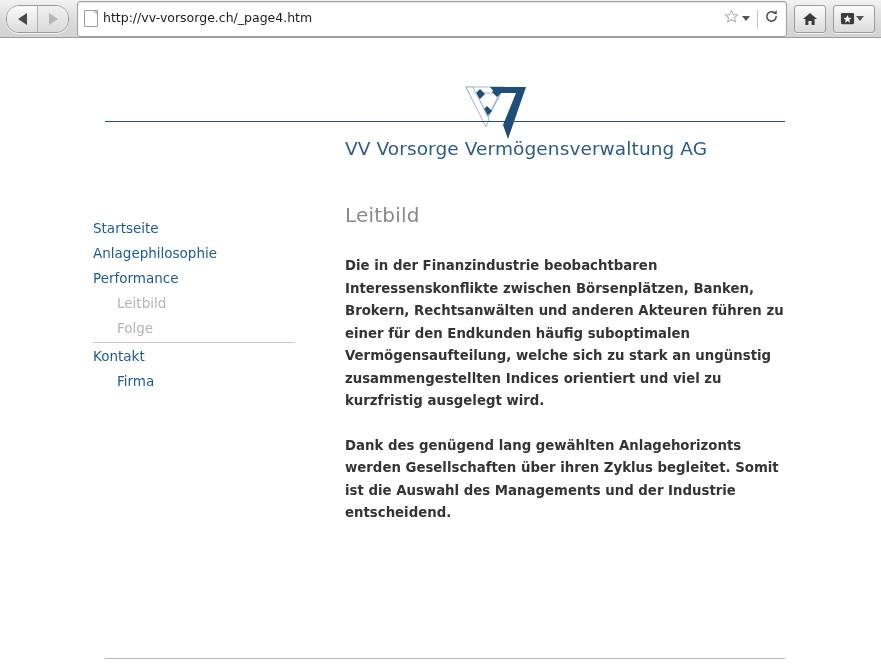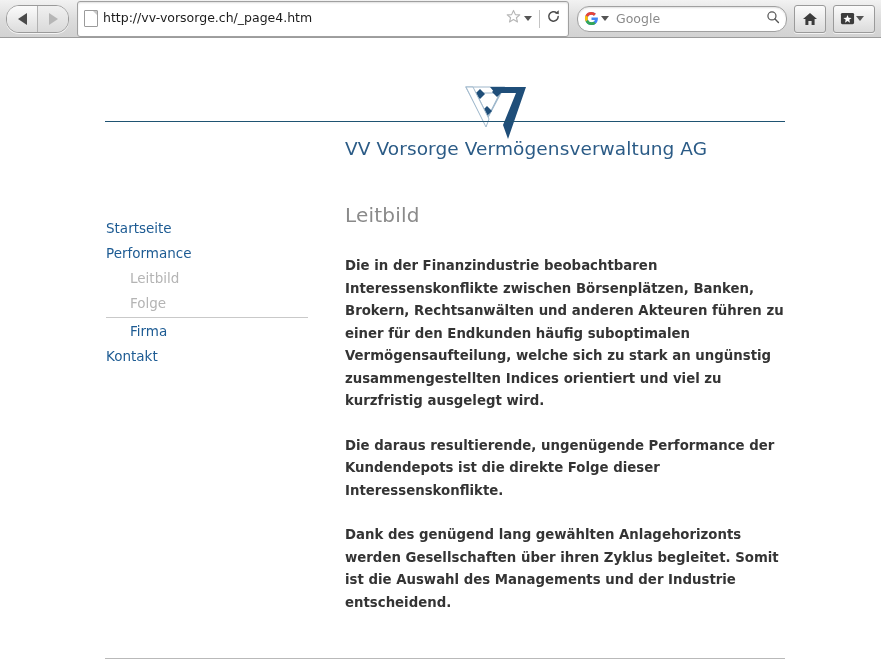--- a/index.html
+++ b/index.html
@@ -185,21 +185,21 @@
     top: 100px;
     font-size: 18.5px;
     color: #2b5b86;
     letter-spacing: .1px;
     white-space: nowrap;
   }
 
   
   .sidebar {
     position: absolute;
-    left: 106px;
+    left: 93px;
     top: 178px;
     width: 202px;
   }
   .nav-link {
     display: block;
     font-size: 13.5px;
     color: #1d5b93;
     line-height: 25px;
     text-decoration: none;
     white-space: nowrap;
@@ -279,38 +279,20 @@
     <span class="reload-sep"></span>
 
     <span class="reload-icon">
       <svg width="15" height="15" viewBox="0 0 16 16">
         <path d="M13 8a5 5 0 1 1-1.6-3.7" fill="none" stroke="#4d4d4d" stroke-width="1.6" stroke-linecap="round"></path>
         <polygon points="13.6,1.4 13.6,5.6 9.5,4.6" fill="#4d4d4d"></polygon>
       </svg>
     </span>
   </div>
 
-  <div class="search-bar">
-    <span class="g-logo">
-      <svg width="15" height="15" viewBox="0 0 16 16">
-        <path d="M8 7v2.6h3.7A3.8 3.8 0 0 1 8 12 4 4 0 1 1 8 4a3.7 3.7 0 0 1 2.6 1l2-2A6.8 6.8 0 0 0 8 1a7 7 0 1 0 0 14c4 0 6.8-2.8 6.8-6.8 0-.5 0-.8-.1-1.2z" fill="#4285f4"></path>
-        <path d="M1.6 4.6 4 6.4A4 4 0 0 1 8 4a3.7 3.7 0 0 1 2.6 1l2-2A6.8 6.8 0 0 0 8 1a7 7 0 0 0-6.4 3.6z" fill="#ea4335"></path>
-        <path d="M8 15a6.8 6.8 0 0 0 4.7-1.7l-2.2-1.8A4.2 4.2 0 0 1 8 12a4 4 0 0 1-3.8-2.7l-2.4 1.9A7 7 0 0 0 8 15z" fill="#34a853"></path>
-        <path d="M1.6 4.6A7 7 0 0 0 1 8c0 1.1.3 2.2.8 3.2l2.4-1.9A4.2 4.2 0 0 1 4 8c0-.6.1-1.1.3-1.6z" fill="#fbbc05"></path>
-      </svg>
-    </span>
-    <span class="caret-dn"></span>
-    <span class="search-text">Google</span>
-    <span>
-      <svg width="14" height="14" viewBox="0 0 16 16">
-        <circle cx="6.8" cy="6.8" r="4.6" fill="none" stroke="#555" stroke-width="1.4"></circle>
-        <line x1="10.3" y1="10.3" x2="14.2" y2="14.2" stroke="#555" stroke-width="1.6" stroke-linecap="round"></line>
-      </svg>
-    </span>
-  </div>
 
   <div class="toolbtn">
     <svg width="16" height="16" viewBox="0 0 16 16">
       <polygon points="8,2 15,8 12.6,8 12.6,14 9.6,14 9.6,10 6.4,10 6.4,14 3.4,14 3.4,8 1,8" fill="#3c3c3c"></polygon>
     </svg>
   </div>
 
   <div class="toolbtn wide">
     <svg width="15" height="15" viewBox="0 0 16 16">
       <rect x="1" y="2" width="14" height="12" rx="1.5" fill="#3c3c3c"></rect>
@@ -338,31 +320,31 @@
       <polygon points="2,4 9,4 25,36 22,44" fill="#ffffff" stroke="#9fb8cc" stroke-width="1"></polygon>
     </svg>
   </div>
 
   <div class="header-rule"></div>
 
   <div class="brand-name">VV Vorsorge Vermögensverwaltung AG</div>
 
   <nav class="sidebar">
     <a class="nav-link" href="#">Startseite</a>
+    <a class="nav-link" href="#">Anlagephilosophie</a>
     <a class="nav-link" href="#">Performance</a>
     <a class="nav-link sub" href="#">Leitbild</a>
     <a class="nav-link sub" href="#">Folge</a>
     <div class="nav-sep"></div>
+    <a class="nav-link" href="#">Kontakt</a>
     <a class="nav-link sub active" href="#">Firma</a>
-    <a class="nav-link" href="#">Kontakt</a>
   </nav>
 
   <main class="content">
     <h1>Leitbild</h1>
     <p>Die in der Finanzindustrie beobachtbaren Interessenskonflikte zwischen Börsenplätzen, Banken, Brokern, Rechtsanwälten und anderen Akteuren führen zu einer für den Endkunden häufig suboptimalen Vermögensaufteilung, welche sich zu stark an ungünstig zusammengestellten Indices orientiert und viel zu kurzfristig ausgelegt wird.</p>
-    <p>Die daraus resultierende, ungenügende Performance der Kundendepots ist die direkte Folge dieser Interessenskonflikte.</p>
     <p>Dank des genügend lang gewählten Anlagehorizonts werden Gesellschaften über ihren Zyklus begleitet. Somit ist die Auswahl des Managements und der Industrie entscheidend.</p>
 
   </main>
 
   <div class="footer-rule"></div>
 
 </div>
 
 </body></html>

